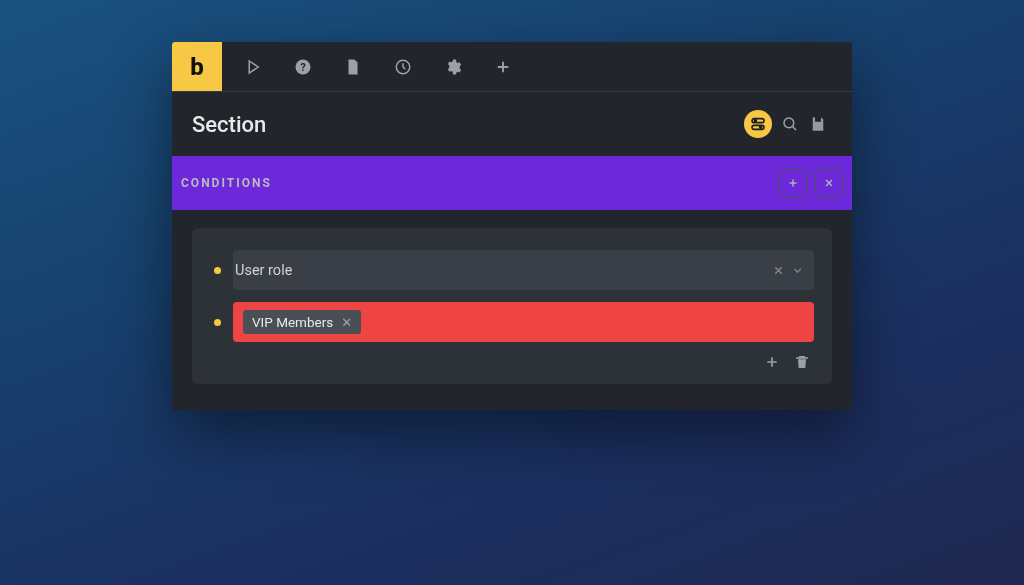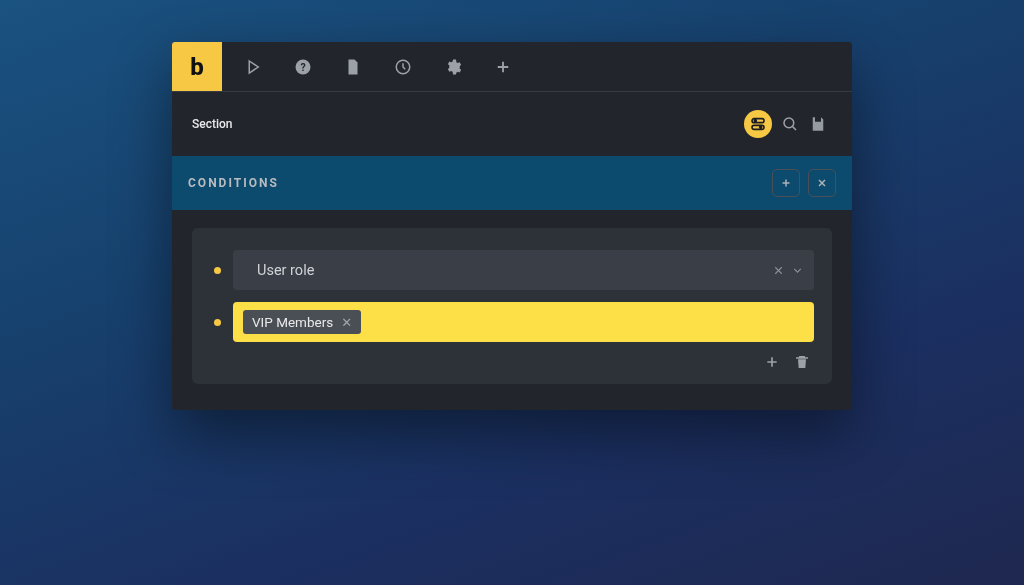--- a/index.html
+++ b/index.html
@@ -20,54 +20,54 @@
       font-weight:800; font-size:24px; color:#111;
     }
     .tbtn {
       width:50px; display:flex; align-items:center; justify-content:center;
       color:#9ca1a7; cursor:pointer;
     }
     .tbtn svg { width:18px; height:18px; display:block; }
     .tbtn.run { margin-left:6px; }
     
     .header { height:64px; display:flex; align-items:center; padding:0 20px; }
-    .header .title { color:#e9e9ea; font-size:12px; font-weight:500; }
+    .header .title { color:#e9e9ea; font-size:22px; font-weight:500; }
     .header .spacer { flex:1; }
     .hbtn, .hicon { width:28px; height:28px; display:flex; align-items:center; justify-content:center; color:#9ca1a7; cursor:pointer; }
     .hicon svg,.hbtn svg { width:18px; height:18px; }
     .chip-structure {
       width:28px; height:28px; border-radius:14px; background:#f6c843;
       display:flex; align-items:center; justify-content:center; color:#1b1d21; margin-right:4px;
     }
     .chip-structure svg { width:16px; height:16px; }
     
-    .conditions-bar { background:#0c4a6e; height:54px; display:flex; align-items:center; padding:0 16px; }
+    .conditions-bar { background:#6d28d9; height:54px; display:flex; align-items:center; padding:0 9px; }
     .conditions-bar .label { color:#b8bbbf; letter-spacing:2px; font-size:12px; font-weight:700; }
     .conditions-bar .spacer { flex:1; }
     .squarebtn {
       width:28px; height:28px; border:1px solid #4a4f56; border-radius:5px;
       display:flex; align-items:center; justify-content:center; color:#aeb1b5; cursor:pointer;
       margin-left:8px;
     }
     .squarebtn svg { width:12px; height:12px; }
     
     .panel-body { padding:18px 20px 26px; }
     .condition-card { background:#2d3138; border-radius:6px; padding:22px 18px 14px; }
     .cond-row { display:flex; align-items:center; margin-bottom:12px; }
     .bullet { width:7px; height:7px; border-radius:50%; background:#f6c843; margin:0 12px 0 4px; flex-shrink:0; }
     .select {
       flex:1; height:40px; background:#3a3f47; border-radius:4px;
-      display:flex; align-items:center; padding:0 10px 0 24px; color:#cfd2d6; font-size:14.5px;
+      display:flex; align-items:center; padding:0 10px 0 2px; color:#cfd2d6; font-size:14.5px;
       position:relative;
     }
     .sel-text { flex:1; }
     .sel-x, .sel-chv { color:#8c9096; margin-left:6px; display:flex; align-items:center; }
     .sel-x svg, .sel-chv svg { width:13px; height:13px; }
     .tagfield {
-      flex:1; min-height:40px; background:#fde047; border-radius:4px;
+      flex:1; min-height:40px; background:#ef4444; border-radius:4px;
       display:flex; align-items:center; padding:6px 10px; gap:8px;
     }
     .tag {
       background:#4a4f56; border-radius:3px; padding:4px 9px;
       color:#e9e9ea; font-size:13.5px; display:flex; align-items:center; gap:8px;
     }
     .tag .tag-x { color:#a1a4a8; font-size:13px; cursor:pointer; }
     .card-footer { display:flex; justify-content:flex-end; gap:14px; margin-top:6px; padding-right:4px; }
     .footbtn { color:#9ca1a7; cursor:pointer; display:flex; align-items:center; }
     .footbtn svg { width:16px; height:16px; }

